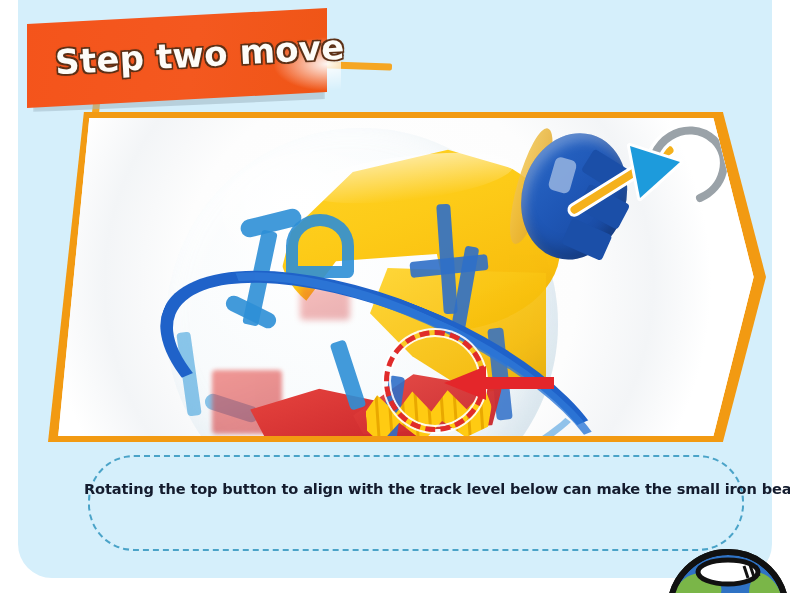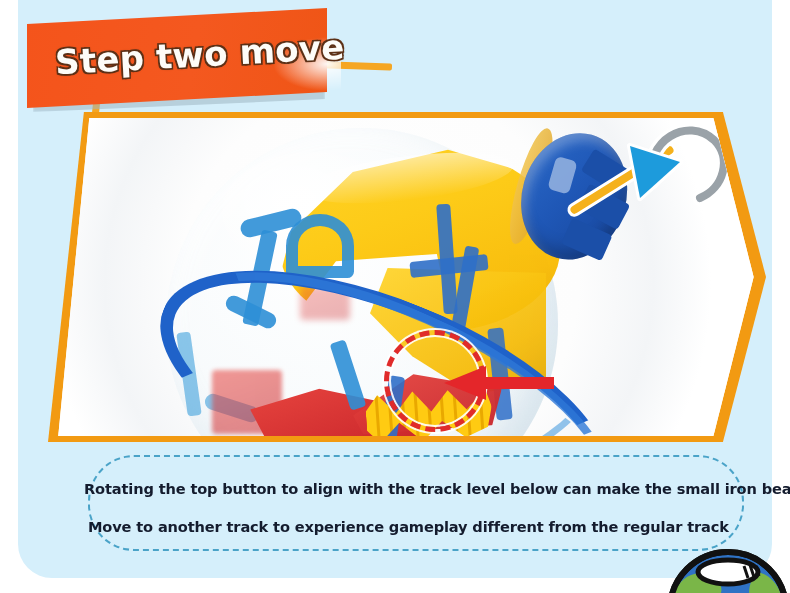--- a/index.html
+++ b/index.html
@@ -436,21 +436,20 @@
   <div class="banner-wrap">
     <div class="banner-shadow"></div>
     <div class="banner"></div>
     <div class="banner-glow"></div>
     <div class="banner-text">Step two move</div>
   </div>
 
   <div class="bubble"></div>
   <div class="caption">
     <div class="caption-line l1">Rotating the top button to align with the track level below can make the small iron beads</div>
-    <div class="caption-line l2">Move to another track to experience gameplay different from the regular track</div>
   </div>
 
   <div class="globe">
     <svg width="124" height="124" viewBox="0 0 124 124">
       <circle cx="62" cy="62" r="58" fill="#2f72c4" stroke="#111111" stroke-width="6"></circle>
       <path d="M8 54 C 24 44, 36 62, 50 52 C 60 44, 56 30, 40 26 C 24 22, 12 34, 8 46 Z" fill="#7ab648"></path>
       <path d="M92 24 C 108 28, 118 44, 116 60 C 104 58, 92 66, 86 56 C 80 46, 84 30, 92 24 Z" fill="#7ab648"></path>
       <path d="M40 84 C 56 78, 70 90, 84 84 C 96 79, 108 88, 112 98 C 96 114, 62 120, 40 106 Z" fill="#7ab648"></path>
       <ellipse cx="62" cy="24" rx="30" ry="12" fill="#ffffff" stroke="#111111" stroke-width="5"></ellipse>
       <path d="M78 18 L 82 30 M84 17 L 88 29 M90 18 L 93 28" stroke="#111111" stroke-width="3" fill="none"></path>

